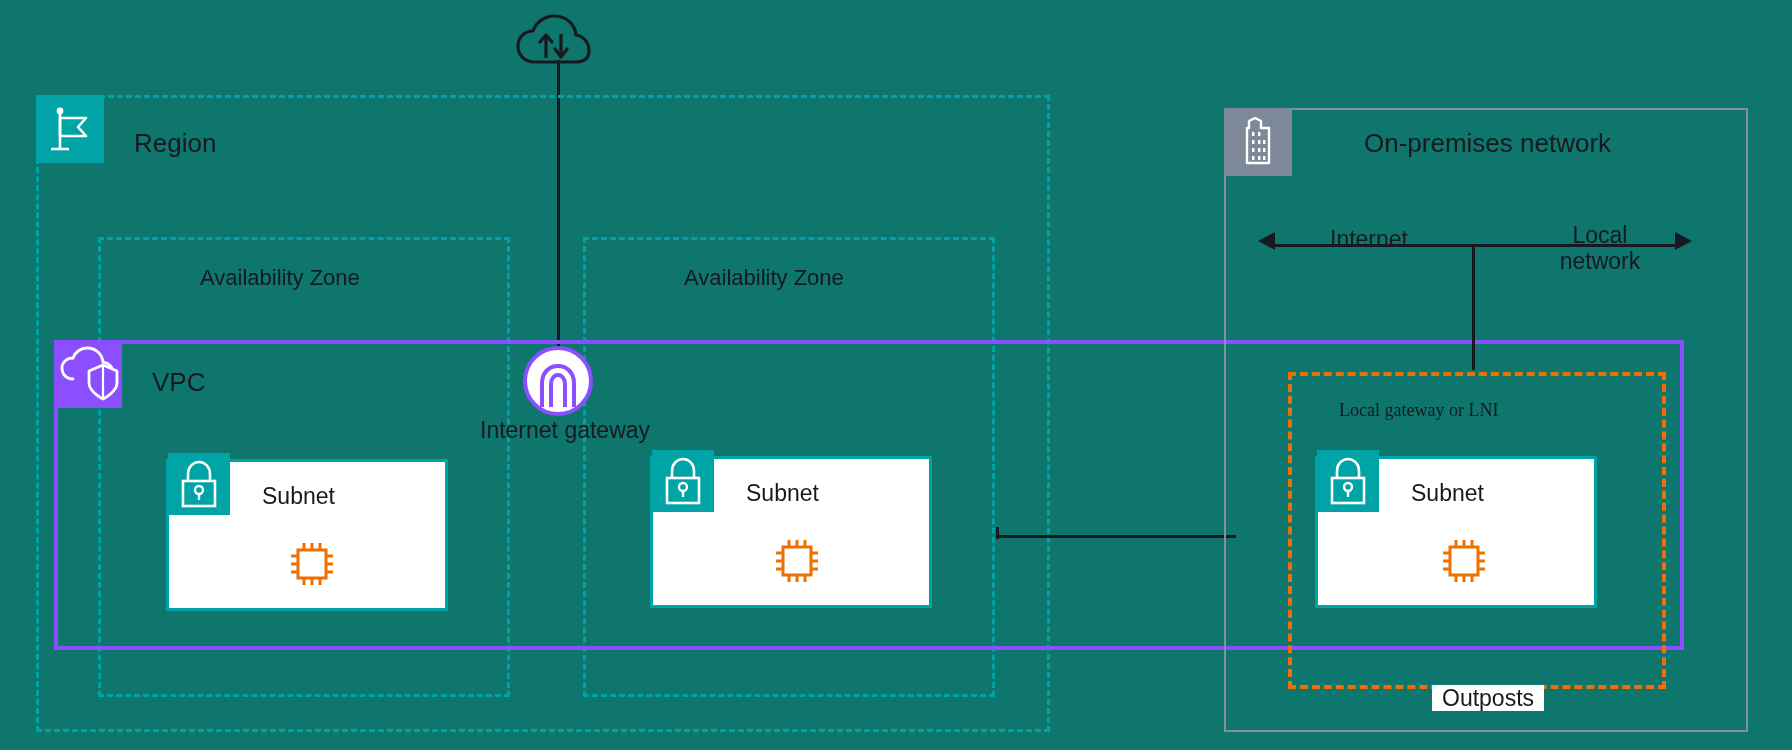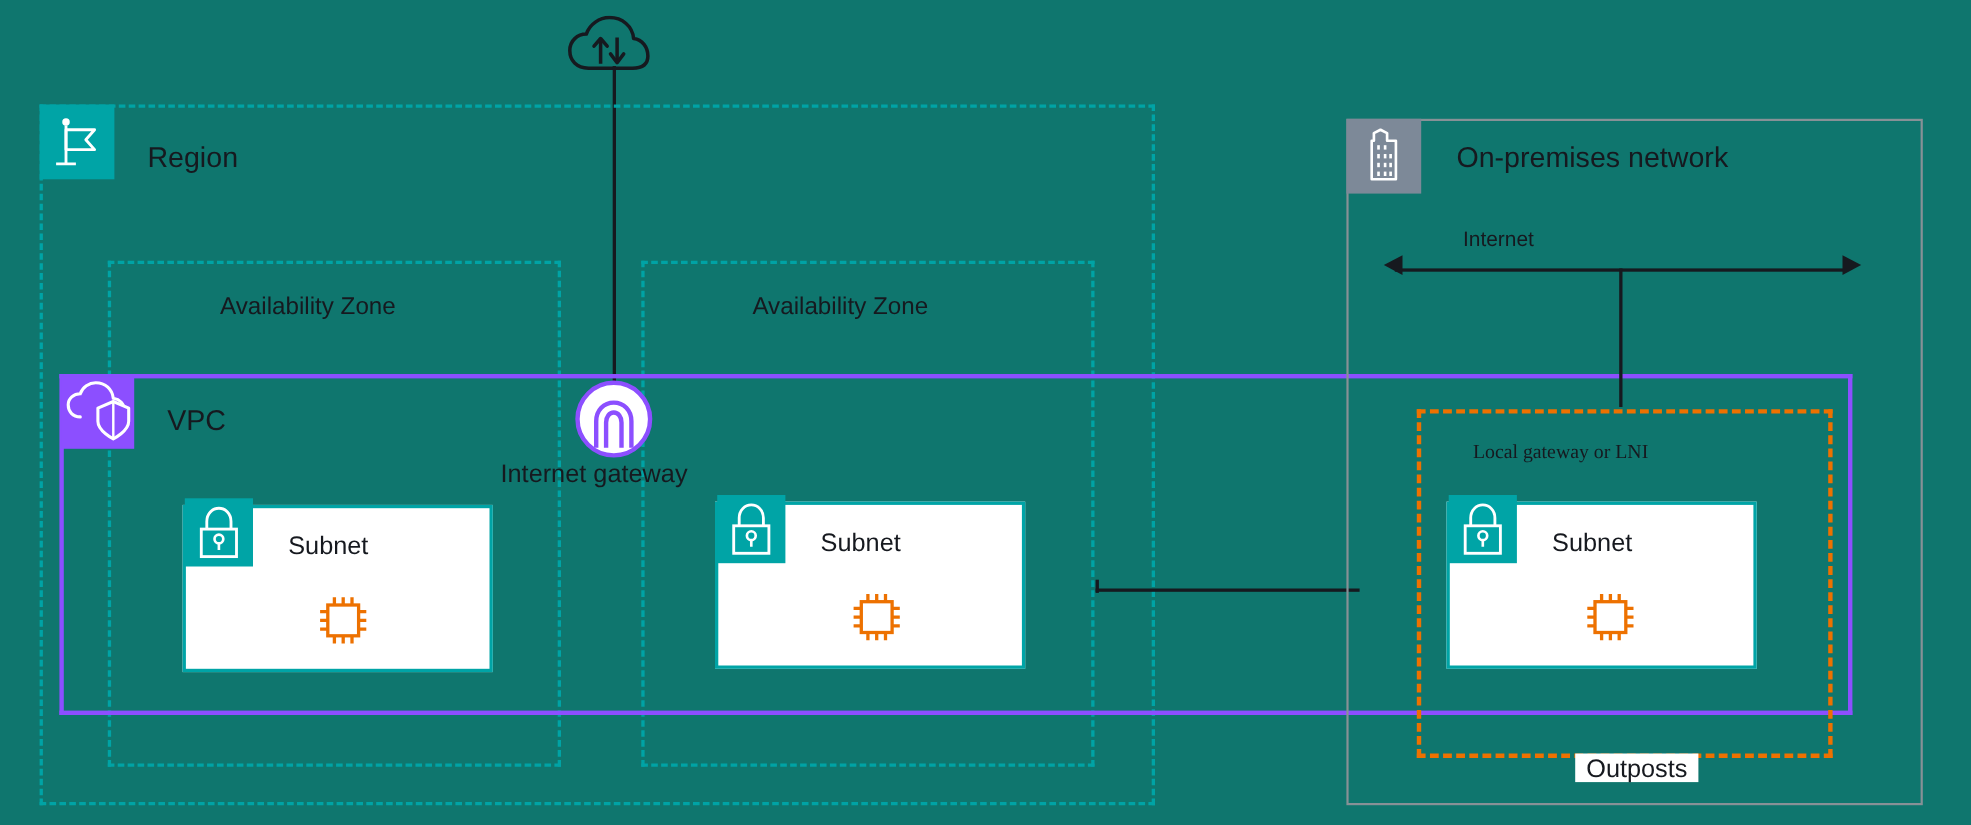--- a/index.html
+++ b/index.html
@@ -29,21 +29,21 @@
   #vpc-box-right{position:absolute;left:1680px;top:340px;width:4px;height:310px;background:#8c4fff;}
   #vpc-icon{position:absolute;left:56px;top:342px;width:66px;height:66px;background:#8c4fff;}
   #vpc-label{left:152px;top:368px;font-size:26px;}
 
   
   #cloud-icon{position:absolute;left:515px;top:14px;width:76px;height:62px;}
   #igw-stem{position:absolute;left:557px;top:60px;width:3px;height:300px;background:#16191f;}
 
   
   #igw-icon{position:absolute;left:522px;top:345px;width:72px;height:72px;}
-  #igw-label{left:455px;top:417px;font-size:23px;}
+  #igw-label{left:480px;top:417px;font-size:23px;}
 
   
   .subnet-box{position:absolute;border:3px solid #00a4a6;box-sizing:border-box;background:#fff;}
   .subnet-icon{position:absolute;width:62px;height:62px;background:#00a4a6;}
   .subnet-label{font-size:23px;}
   .chip{position:absolute;width:54px;height:54px;}
 
   #sub1{left:166px;top:459px;width:282px;height:152px;}
   #sub1-icon{left:168px;top:453px;}
   #sub1-label{left:262px;top:483px;}
@@ -56,30 +56,30 @@
 
   #sub3{left:1315px;top:456px;width:282px;height:152px;}
   #sub3-icon{left:1317px;top:450px;}
   #sub3-label{left:1411px;top:480px;}
   #sub3-chip{left:1437px;top:534px;}
 
   
   #onprem-box{position:absolute;left:1224px;top:108px;width:524px;height:624px;
     border:2px solid #879196;box-sizing:border-box;background:transparent;}
   #onprem-icon{position:absolute;left:1224px;top:108px;width:68px;height:68px;background:#7d8998;}
-  #onprem-label{left:1324px;top:129px;font-size:26px;}
+  #onprem-label{left:1364px;top:129px;font-size:26px;}
 
   
   #arrow-line{position:absolute;left:1268px;top:244px;width:410px;height:3px;background:#16191f;}
   #arrow-left{position:absolute;left:1258px;top:232px;width:0;height:0;
     border-top:9px solid transparent;border-bottom:9px solid transparent;border-right:17px solid #16191f;}
   #arrow-right{position:absolute;left:1675px;top:232px;width:0;height:0;
     border-top:9px solid transparent;border-bottom:9px solid transparent;border-left:17px solid #16191f;}
   #arrow-stem{position:absolute;left:1472px;top:244px;width:3px;height:126px;background:#16191f;}
-  #internet-label{left:1330px;top:208px;font-size:19px;}
+  #internet-label{left:1330px;top:226px;font-size:23px;}
   #localnet-label{left:1540px;top:222px;font-size:23px;text-align:center;width:120px;}
 
   
   #outposts-box{position:absolute;left:1288px;top:372px;width:378px;height:317px;
     border:4px dashed #ed7100;box-sizing:border-box;background:transparent;}
   #outposts-label{left:1432px;top:653px;font-size:23px;background:#fff;padding:0 10px;margin-top:32px;}
   #lgw-label{left:1339px;top:400px;font-size:18px;font-family:Liberation Serif, serif;}
 
   
   #conn-line{position:absolute;left:996px;top:535px;width:240px;height:3px;background:#16191f;}
@@ -220,20 +220,22 @@
       </g>
     </svg>
   </div>
   <div class="lbl" id="onprem-label">On-premises network</div>
 
   <div id="arrow-line"></div>
   <div id="arrow-left"></div>
   <div id="arrow-right"></div>
   <div id="arrow-stem"></div>
   <div class="lbl" id="internet-label">Internet</div>
+  <div class="lbl" id="localnet-label">Local
+network</div>
 
   <div id="outposts-box"></div>
   <div class="lbl" id="lgw-label">Local gateway or LNI</div>
 
   <div class="subnet-box" id="sub3"></div>
   <div class="subnet-icon" id="sub3-icon">
     <svg width="62" height="62" viewBox="0 0 62 62">
       <path d="M20 28 L20 21 C20 14 25 9 31 9 C37 9 42 14 42 21 L42 28" fill="none" stroke="#fff" stroke-width="2.6"></path>
       <rect x="15" y="28" width="32" height="25" fill="none" stroke="#fff" stroke-width="2.6"></rect>
       <circle cx="31" cy="37" r="4" fill="none" stroke="#fff" stroke-width="2.4"></circle>

